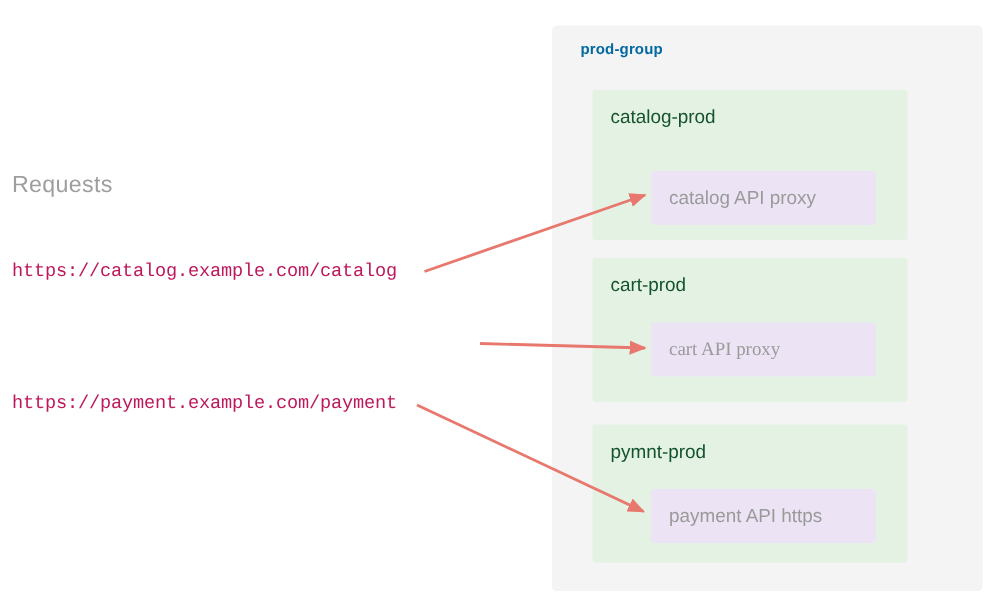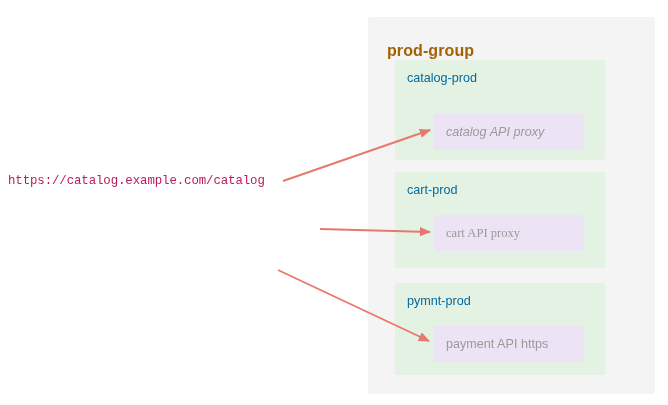--- a/index.html
+++ b/index.html
@@ -53,57 +53,57 @@
     left: 368px;
     top: 17px;
     width: 287px;
     height: 377px;
     background: #f4f4f4;
     border-radius: 3px;
   }
   #group-panel-title {
     position: absolute;
     left: 19px;
-    top: 25px;
-    font-size: 16px;
+    top: 11px;
+    font-size: 10px;
     font-weight: bold;
-    color: #a16207;
+    color: #0369a1;
     letter-spacing: 0.1px;
     white-space: nowrap;
   }
 
   .service-box {
     position: absolute;
     left: 27px;
     width: 210px;
     background: #e4f2e4;
     border-radius: 2px;
   }
   #service-box-0 { top: 43px;  height: 100px; }
   #service-box-1 { top: 155px; height: 96px;  }
   #service-box-2 { top: 266px; height: 92px;  }
 
   .service-label {
     position: absolute;
     left: 12px;
     top: 11px;
     font-size: 12.6px;
-    color: #0369a1;
+    color: #14532d;
     white-space: nowrap;
   }
 
   .proxy-box {
     position: absolute;
     left: 39px;
     width: 150px;
     height: 36px;
     background: #ece4f4;
     border-radius: 2px;
   }
-  #service-box-0 .proxy-box { top: 54px; font-style: italic; }
+  #service-box-0 .proxy-box { top: 54px; }
   #service-box-1 .proxy-box { top: 43px; font-family: Liberation Serif, serif; }
   #service-box-2 .proxy-box { top: 43px; }
 
   .proxy-label {
     position: absolute;
     left: 12px;
     top: 50%;
     transform: translateY(-50%);
     font-size: 12.6px;
     color: #9a9a9a;
@@ -118,24 +118,26 @@
     width: 668px;
     height: 405px;
     pointer-events: none;
   }
 </style>
 </head>
 <body>
 
 <div id="requests-section">
 
+  <div id="requests-heading">Requests</div>
 
   <div class="request-url" id="request-url-0">https://catalog.example.com/catalog</div>
 
 
+  <div class="request-url" id="request-url-2">https://payment.example.com/payment</div>
 </div>
 
 <div id="group-panel">
 
   <div id="group-panel-title">prod-group</div>
 
   <div class="service-box" id="service-box-0">
     <div class="service-label">catalog-prod</div>
     <div class="proxy-box">
       <div class="proxy-label">catalog API proxy</div>

